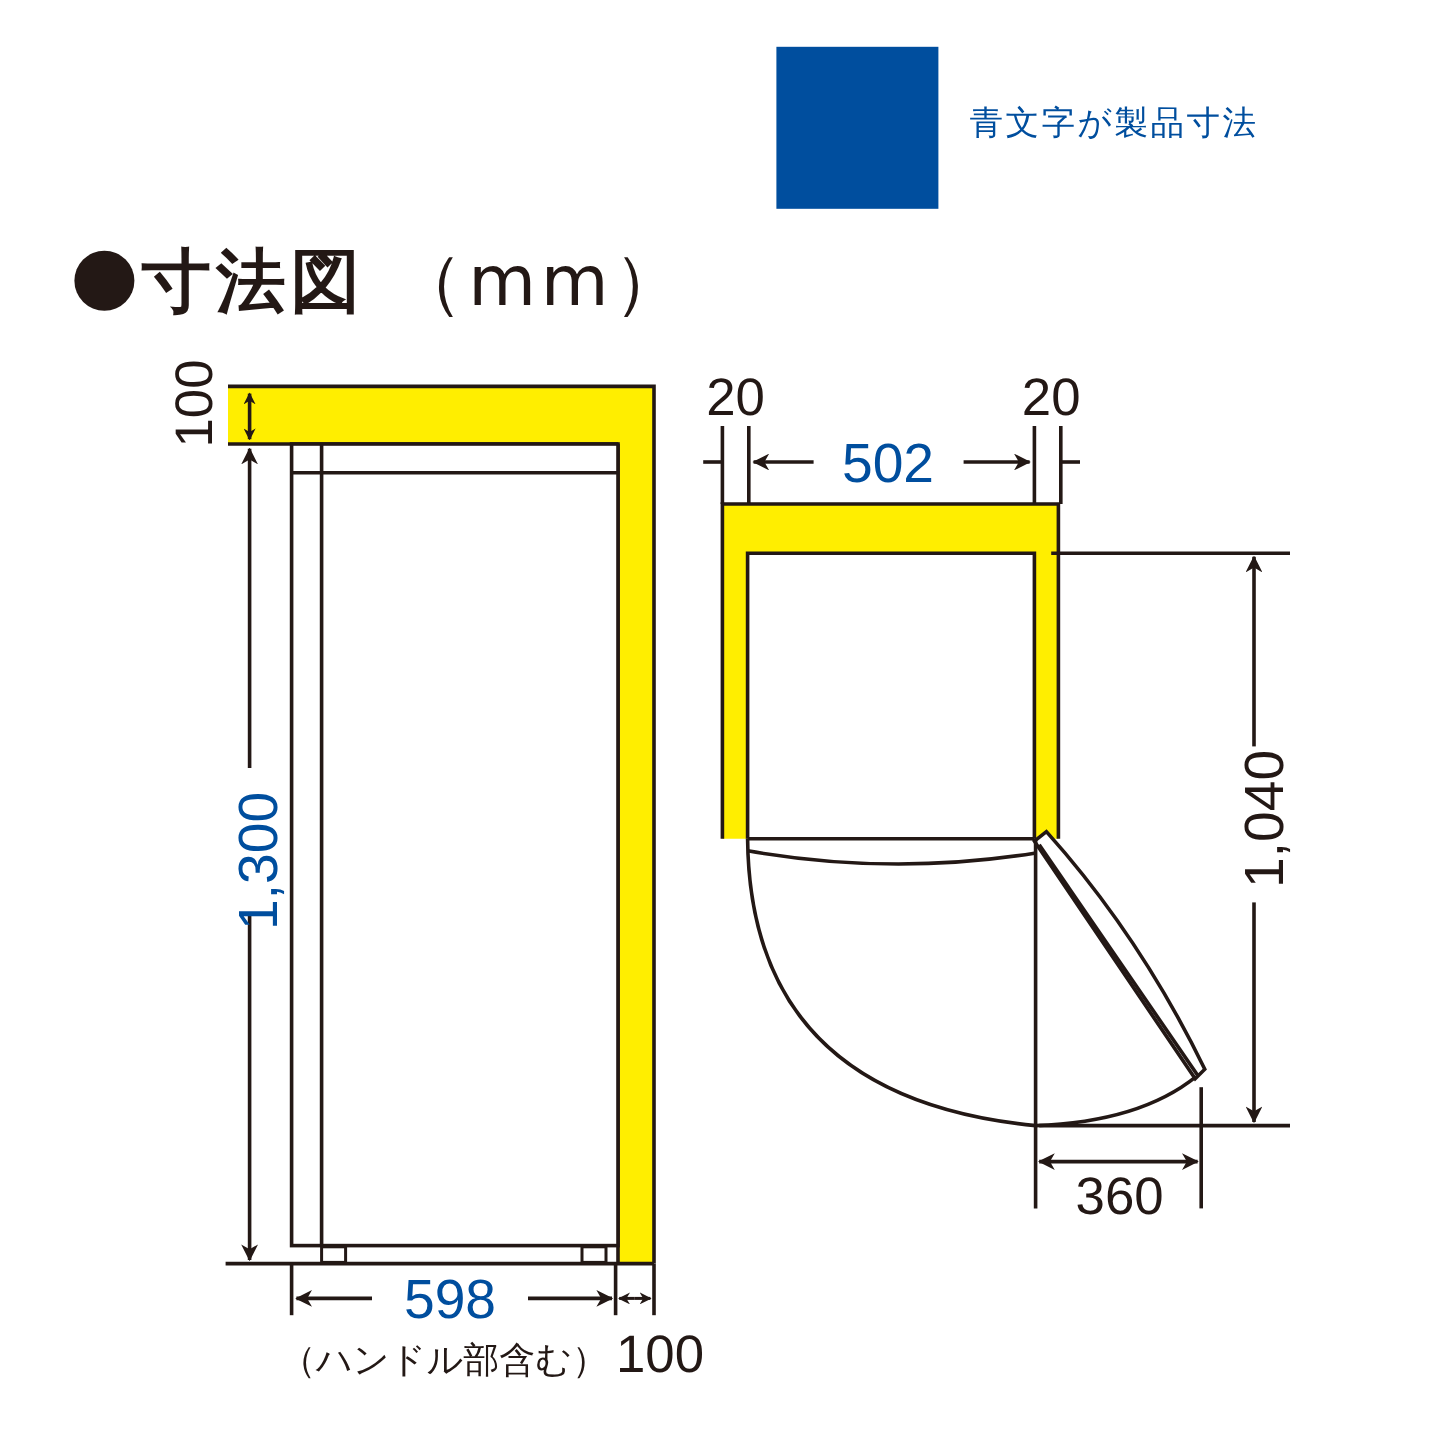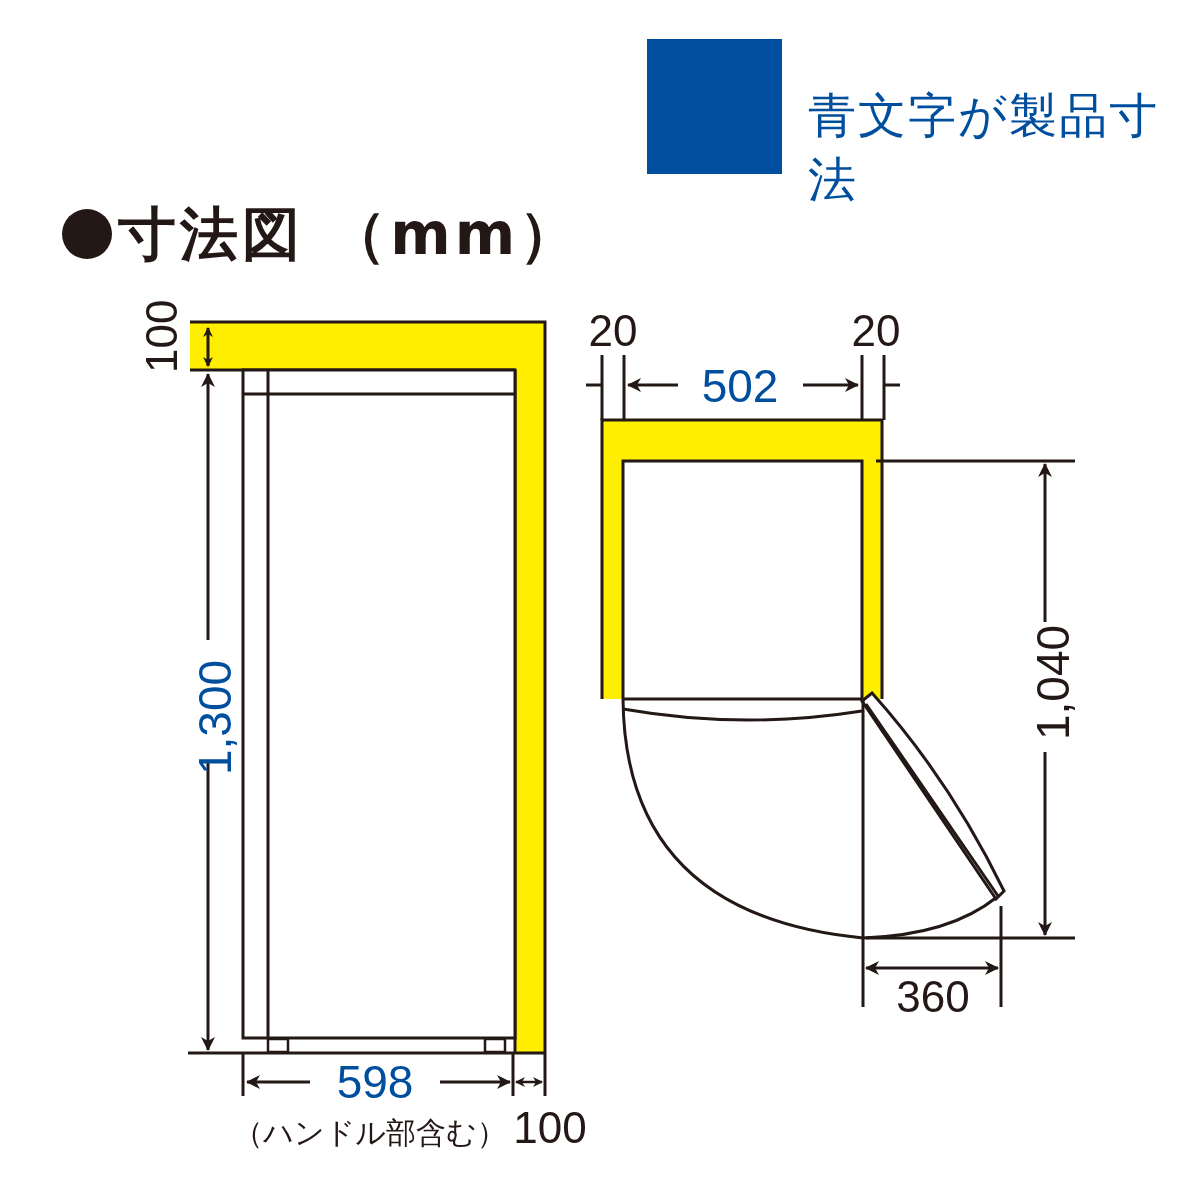--- a/index.html
+++ b/index.html
@@ -1,30 +1,30 @@
 <!DOCTYPE html>
 <html><head>
 <meta charset="utf-8">
 <style>
   html,body{margin:0;padding:0;background:#fff;}
   body{width:1200px;height:1200px;position:relative;overflow:hidden;font-family:"Liberation Sans","DejaVu Sans",sans-serif;}
   .legend-swatch{position:absolute;left:647px;top:39px;width:135px;height:135px;}
-  .legend-text{position:absolute;left:808px;top:84px;font-size:48px;letter-spacing:2px;font-family:"DejaVu Sans",sans-serif;}
+  .legend-text{position:absolute;left:808px;top:84px;font-size:28px;letter-spacing:2px;font-family:"DejaVu Sans",sans-serif;}
   .title{position:absolute;left:62px;top:196px;font-size:58px;font-weight:bold;color:#231815;font-family:"DejaVu Sans",sans-serif;letter-spacing:4px;white-space:nowrap;}
   .title .bullet{display:inline-block;width:50px;height:50px;border-radius:50%;background:#231815;vertical-align:middle;margin-right:6px;position:relative;top:-4px;}
   svg{position:absolute;left:0;top:0;}
   .dim{font-family:"Liberation Sans",sans-serif;}
 </style>
 </head>
 <body>
 
 <div class="legend-swatch" style="background: rgb(0, 78, 158);"></div>
 <div class="legend-text" style="color: rgb(0, 78, 158);">青文字が製品寸法</div>
 
-<div class="title"><span class="bullet"></span><span>寸法図</span> <span style="font-weight:bold;">（mm）</span></div>
+<div class="title"><span class="bullet"></span><span>寸法図</span> <span style="font-weight:normal;">（mm）</span></div>
 
 <svg width="1200" height="1200" viewBox="0 0 1200 1200">
   <defs>
     <marker id="arr" markerWidth="10" markerHeight="10" refX="9" refY="5" orient="auto" markerUnits="userSpaceOnUse">
       <path d="M0,0 L10,5 L0,10 L3,5 z" fill="#231815"></path>
     </marker>
     <marker id="arrs" markerWidth="14" markerHeight="14" refX="13" refY="7" orient="auto" markerUnits="userSpaceOnUse">
       <path d="M0,0 L14,7 L0,14 L4,7 z" fill="#231815"></path>
     </marker>
   </defs>

